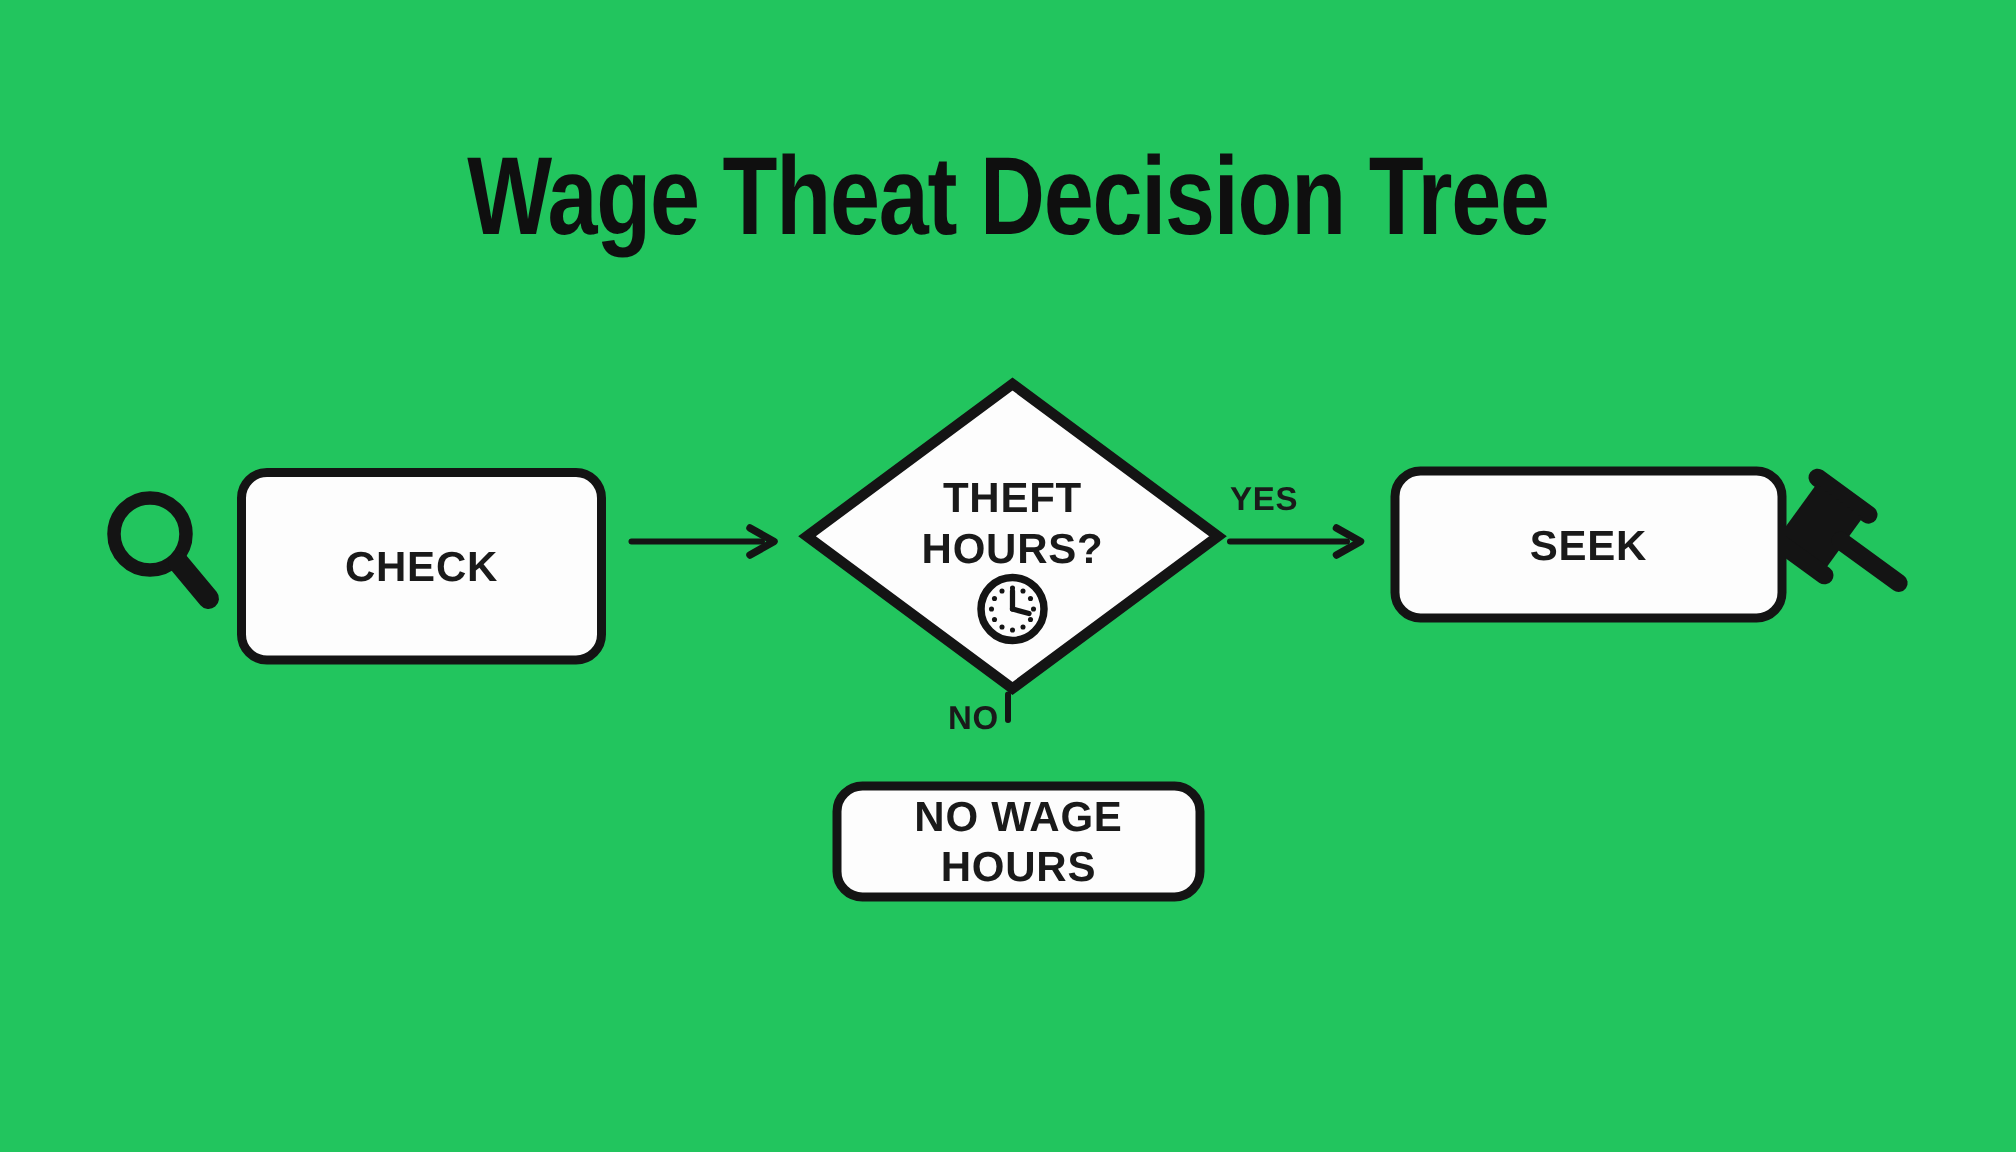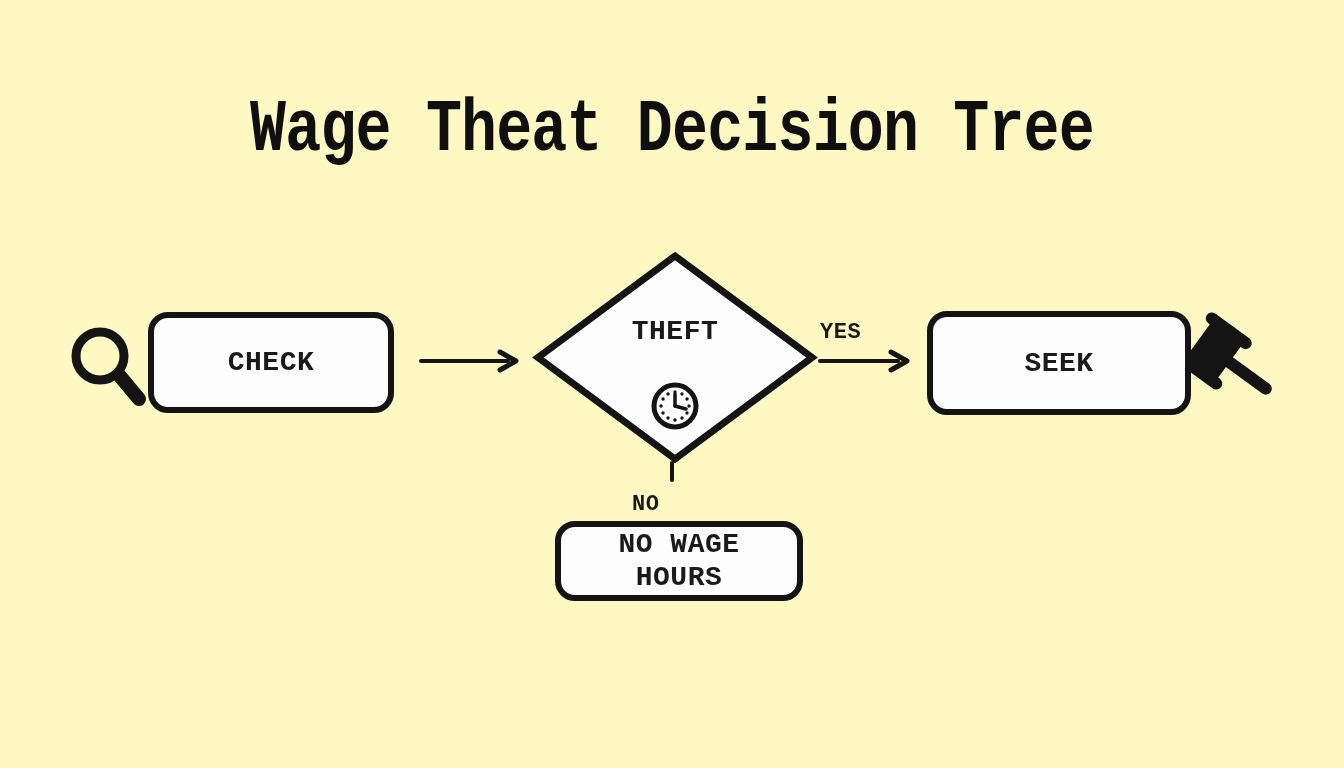--- a/index.html
+++ b/index.html
@@ -1,21 +1,21 @@
 <!DOCTYPE html>
 <html><head>
 <meta charset="utf-8">
 <style>
   html, body { margin: 0; padding: 0; background: #ffffff; }
   .canvas {
     position: relative;
     width: 1344px;
     height: 768px;
-    background: #fef9c3;
-    font-family: Liberation Mono, monospace;
+    background: #22c55e;
+    font-family: Liberation Sans, sans-serif;
     overflow: hidden;
     color: #141414;
   }
   .title {
     position: absolute;
     top: 88px;
     left: 0;
     width: 100%;
     text-align: center;
     font-size: 74px;
@@ -42,21 +42,21 @@
     flex-direction: column;
     align-items: center;
     justify-content: center;
     text-align: center;
     font-weight: bold;
     font-size: 28px;
     line-height: 33px;
     letter-spacing: 0.5px;
     color: #1a1a1a;
   }
-  .node-check   { left: 148px; top: 312px; width: 246px; height: 101px; }
+  .node-check   { left: 158px; top: 312px; width: 246px; height: 131px; }
   .node-counsel { left: 927px; top: 311px; width: 264px; height: 104px; }
   .node-notheft { left: 555px; top: 521px; width: 248px; height: 80px; }
   .diamond-label {
     position: absolute;
     left: 575px;
     top: 315px;
     width: 200px;
     text-align: center;
     font-weight: bold;
     font-size: 28px;
@@ -66,21 +66,21 @@
   }
   .edge-label {
     position: absolute;
     font-weight: bold;
     font-size: 22px;
     letter-spacing: 0.5px;
     color: #1a1a1a;
     text-align: left;
   }
   .edge-label-yes { left: 820px; top: 320px; width: 80px; }
-  .edge-label-no  { left: 632px; top: 492px; width: 80px; }
+  .edge-label-no  { left: 632px; top: 466px; width: 80px; }
 </style>
 </head>
 <body>
 
 <div class="canvas">
 
   <div class="title">Wage Theat Decision Tree</div>
 
   <svg class="overlay" viewBox="0 0 1344 768" xmlns="http://www.w3.org/2000/svg">
 
@@ -130,20 +130,21 @@
       <rect x="10" y="-6" width="60" height="12" rx="6"></rect>
     </g>
   </svg>
 
   <div class="node node-check">
     <span>CHECK</span>
   </div>
 
   <div class="diamond-label">
     <div>THEFT</div>
+    <div>HOURS?</div>
   </div>
 
   <div class="edge-label edge-label-yes">YES</div>
 
   <div class="edge-label edge-label-no">NO</div>
 
   <div class="node node-counsel">
     <span>SEEK</span>
   </div>
 

